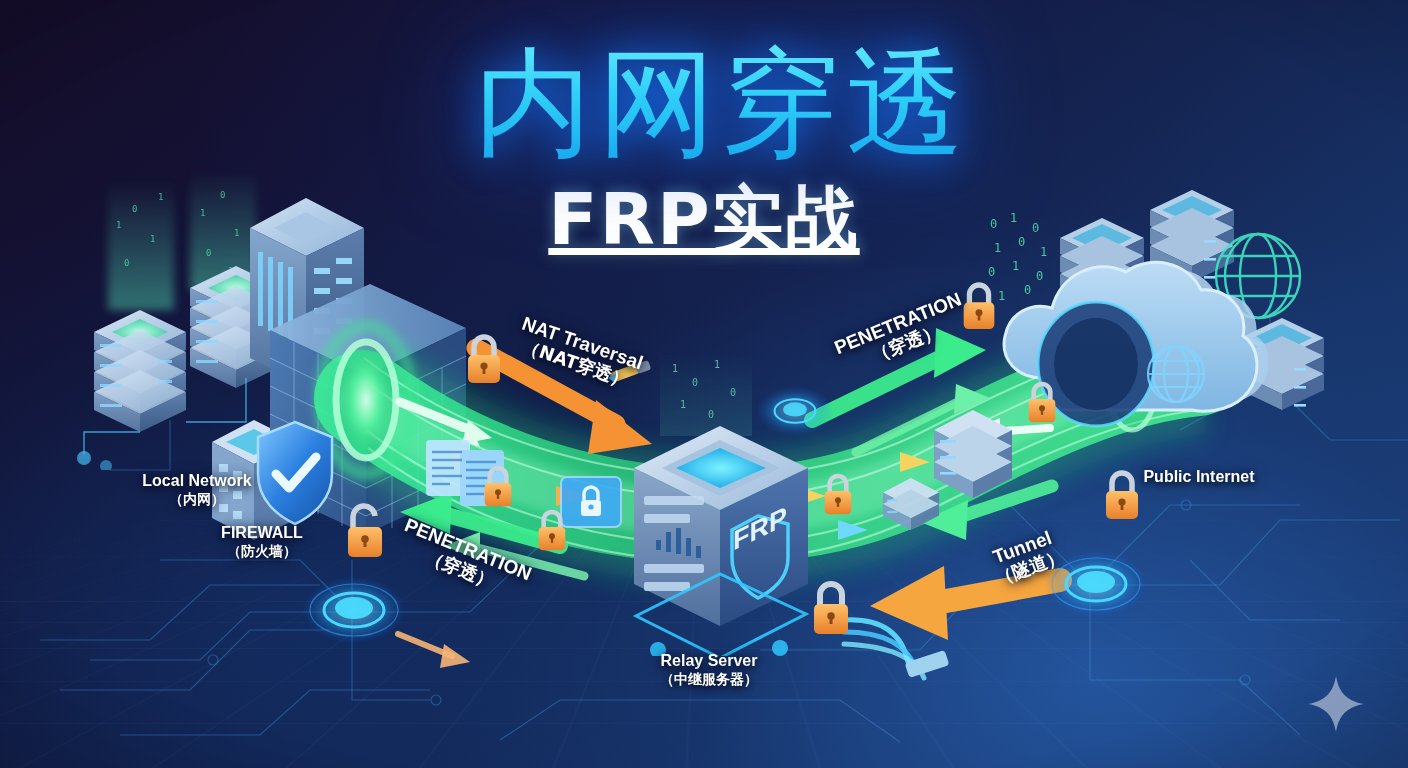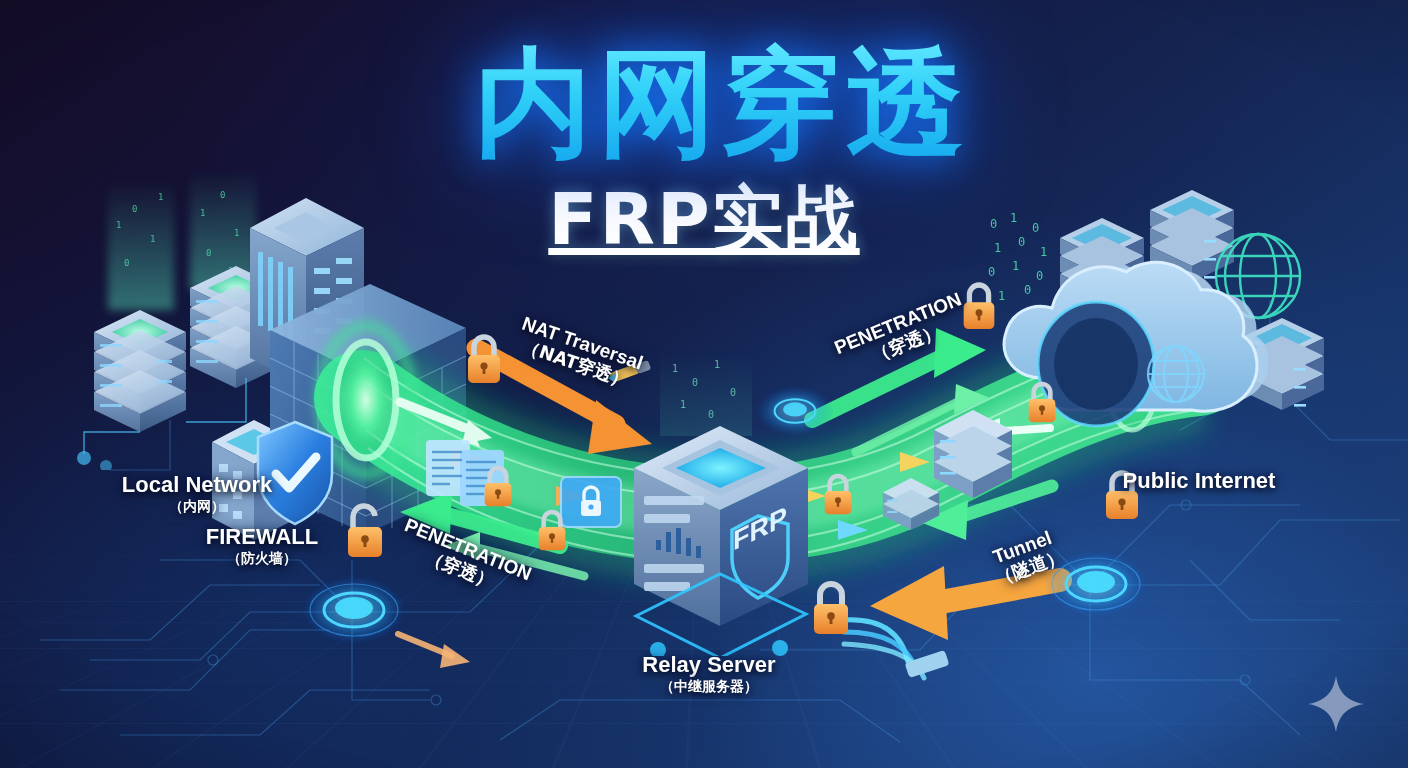--- a/index.html
+++ b/index.html
@@ -30,39 +30,39 @@
   }
 
   
   .circuit{position:absolute;inset:0;pointer-events:none;}
   .circuit path,.circuit line{fill:none;stroke:#3d8fd6;stroke-opacity:.42;stroke-width:1.2;}
   .circuit circle{fill:none;stroke:#3d8fd6;stroke-opacity:.42;stroke-width:1.2;}
 
   
   .title-wrap{position:absolute;left:0;top:42px;width:100%;text-align:center;z-index:30;}
   .title-cn{
-    font-size:118px;font-weight:bold;letter-spacing:6px;line-height:1.05;
+    font-size:118px;font-weight:normal;letter-spacing:6px;line-height:1.05;
     color:#3fd8fb;
     background:linear-gradient(180deg,#5ee6ff 0%,#2fd0f8 42%,#16a8ef 100%);
     -webkit-background-clip:text;background-clip:text;-webkit-text-fill-color:transparent;
     filter:drop-shadow(0 0 18px rgba(22,120,255,.95)) drop-shadow(0 0 46px rgba(18,90,230,.75));
     font-family:"DejaVu Sans","Liberation Sans",sans-serif;
     padding-left:36px;
   }
   .title-sub{
     margin-top:6px;font-size:72px;font-weight:bold;letter-spacing:2px;color:#ffffff;
     text-shadow:0 0 14px rgba(120,190,255,.55),0 3px 10px rgba(0,0,0,.6);
     font-family:"DejaVu Sans","Liberation Sans",sans-serif;
     text-decoration:underline;
   }
 
   
   .lbl{position:absolute;z-index:34;color:#fff;text-align:center;line-height:1.16;
        text-shadow:0 2px 7px rgba(0,0,0,.85),0 0 14px rgba(0,30,80,.8);pointer-events:auto;}
-  .lbl .en{font-size:22px;font-weight:bold;white-space:nowrap;}
+  .lbl .en{font-size:16px;font-weight:bold;white-space:nowrap;}
   .lbl .cn{font-size:14px;font-weight:bold;white-space:nowrap;font-family:"DejaVu Sans","Liberation Sans",sans-serif;}
   .lbl.small .en{font-size:19px;}
   .lbl.small .cn{font-size:18px;}
 
   
   .iso{position:absolute;}
 
   
   .tunnel-svg{position:absolute;inset:0;pointer-events:none;}
 

